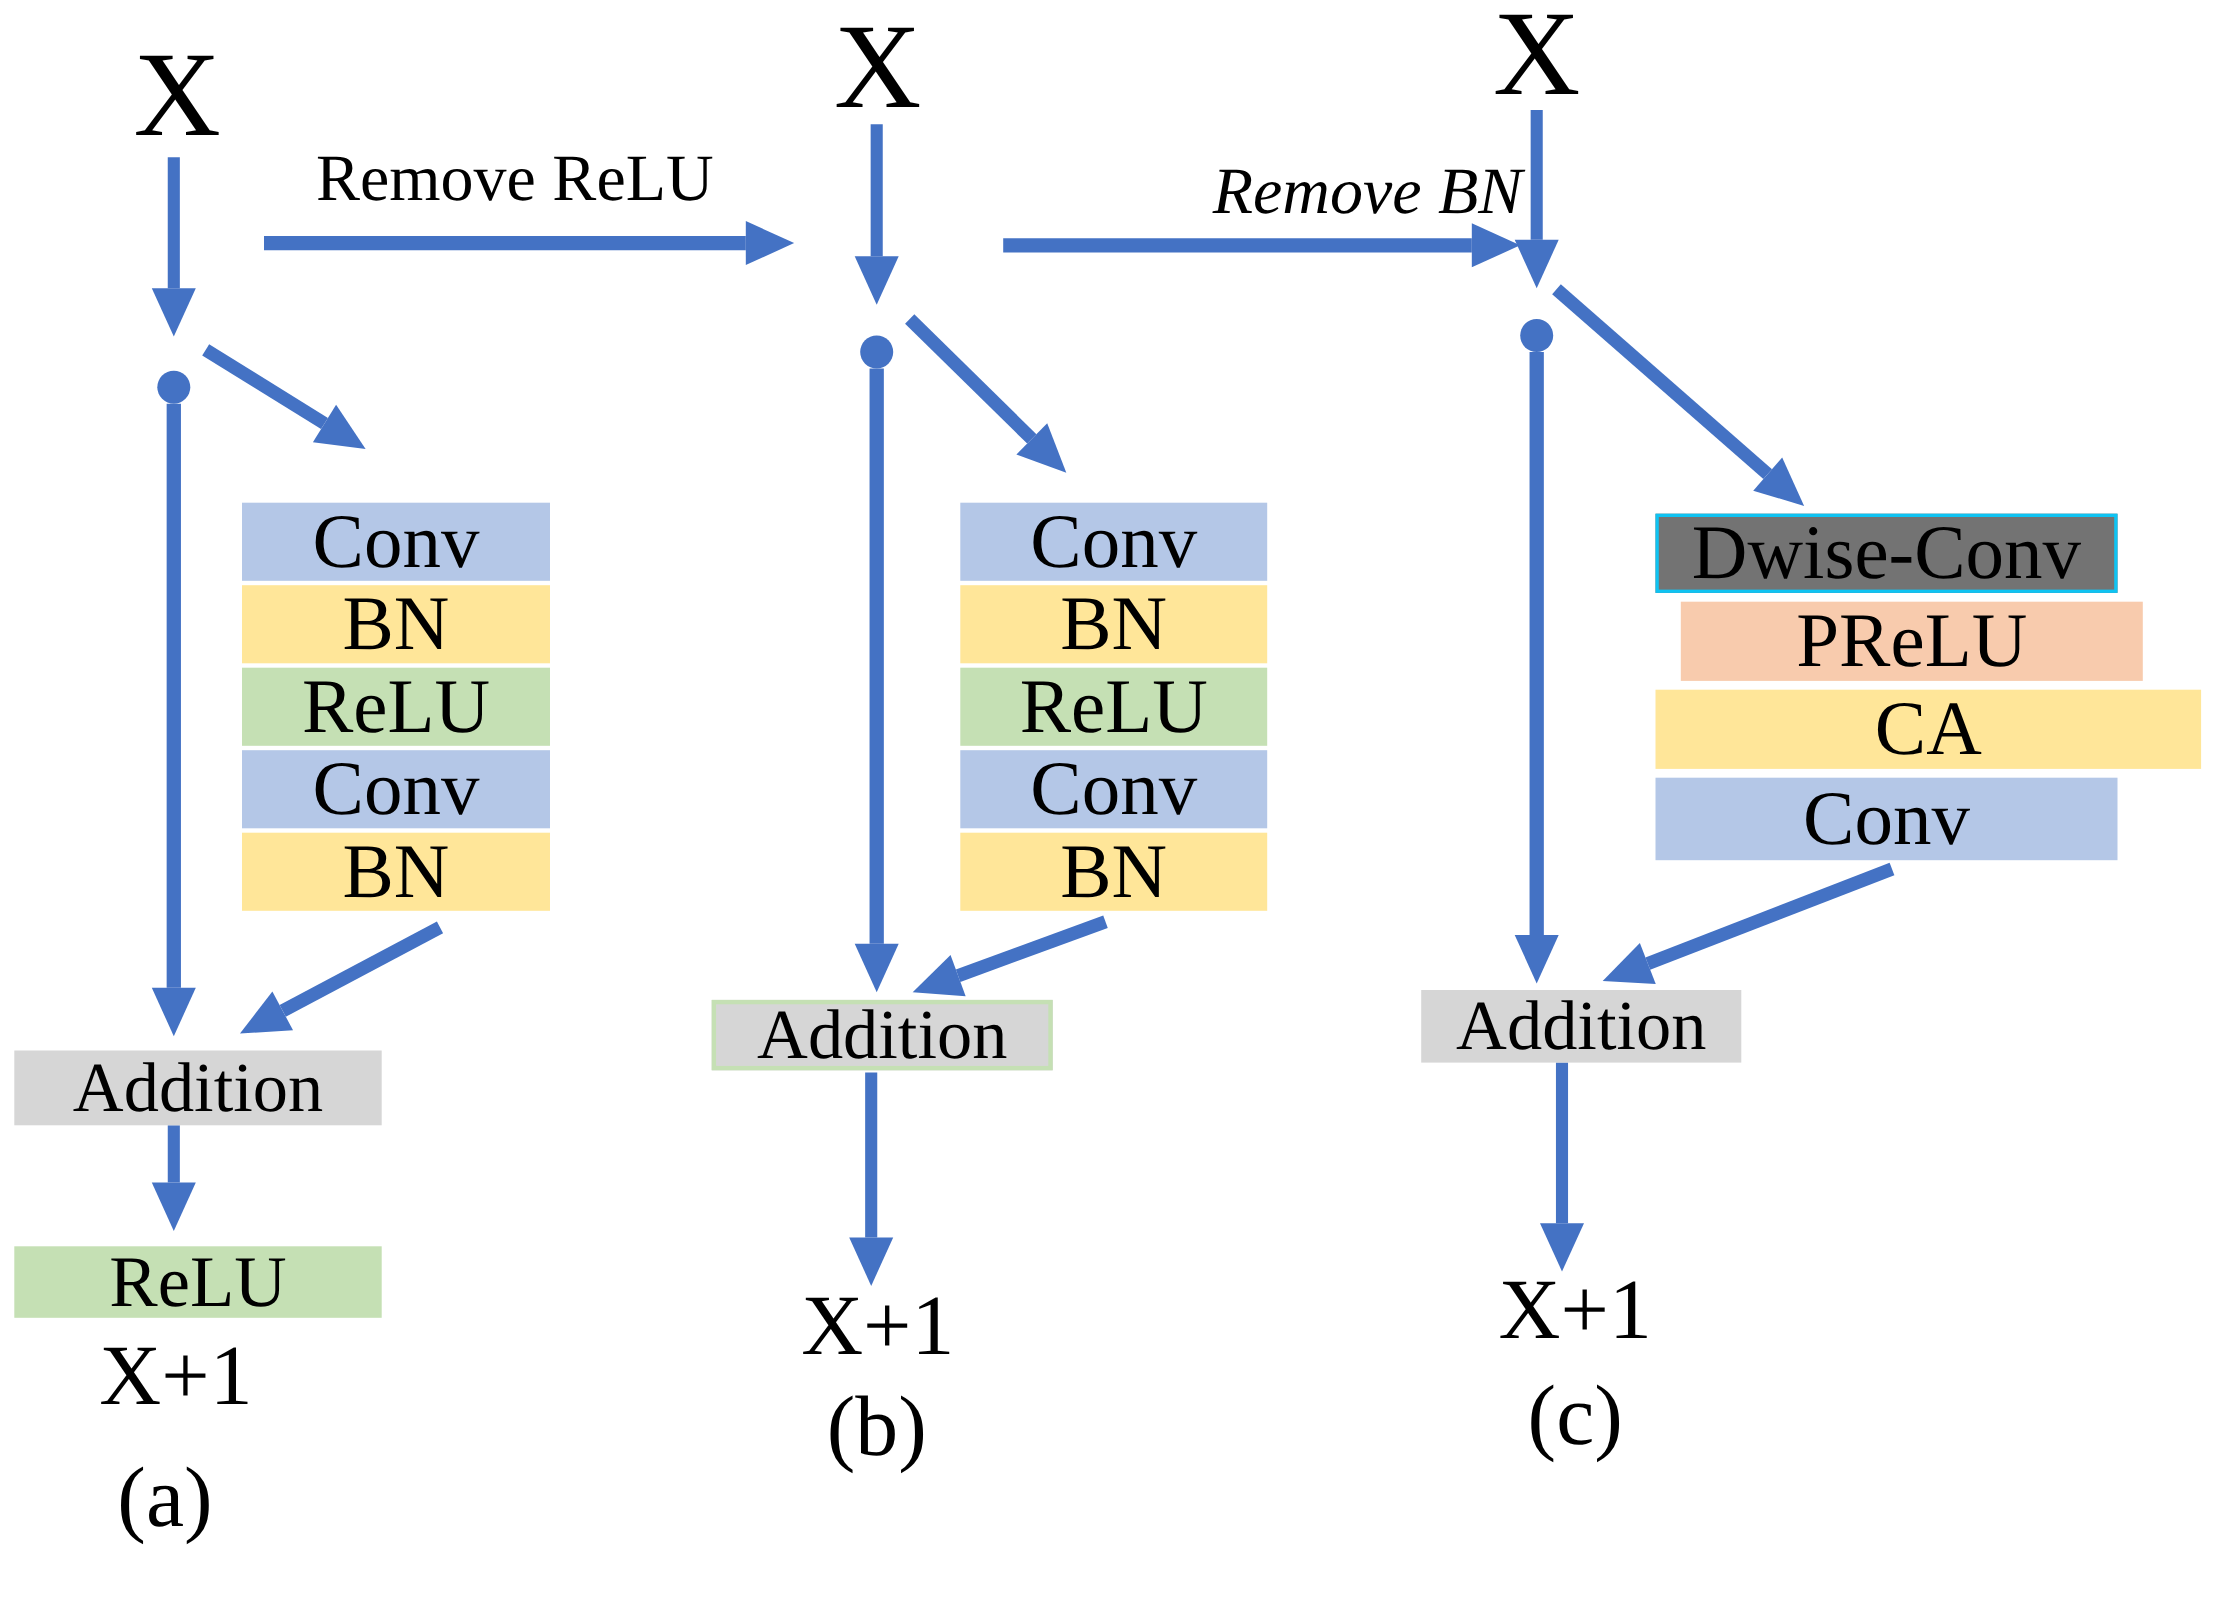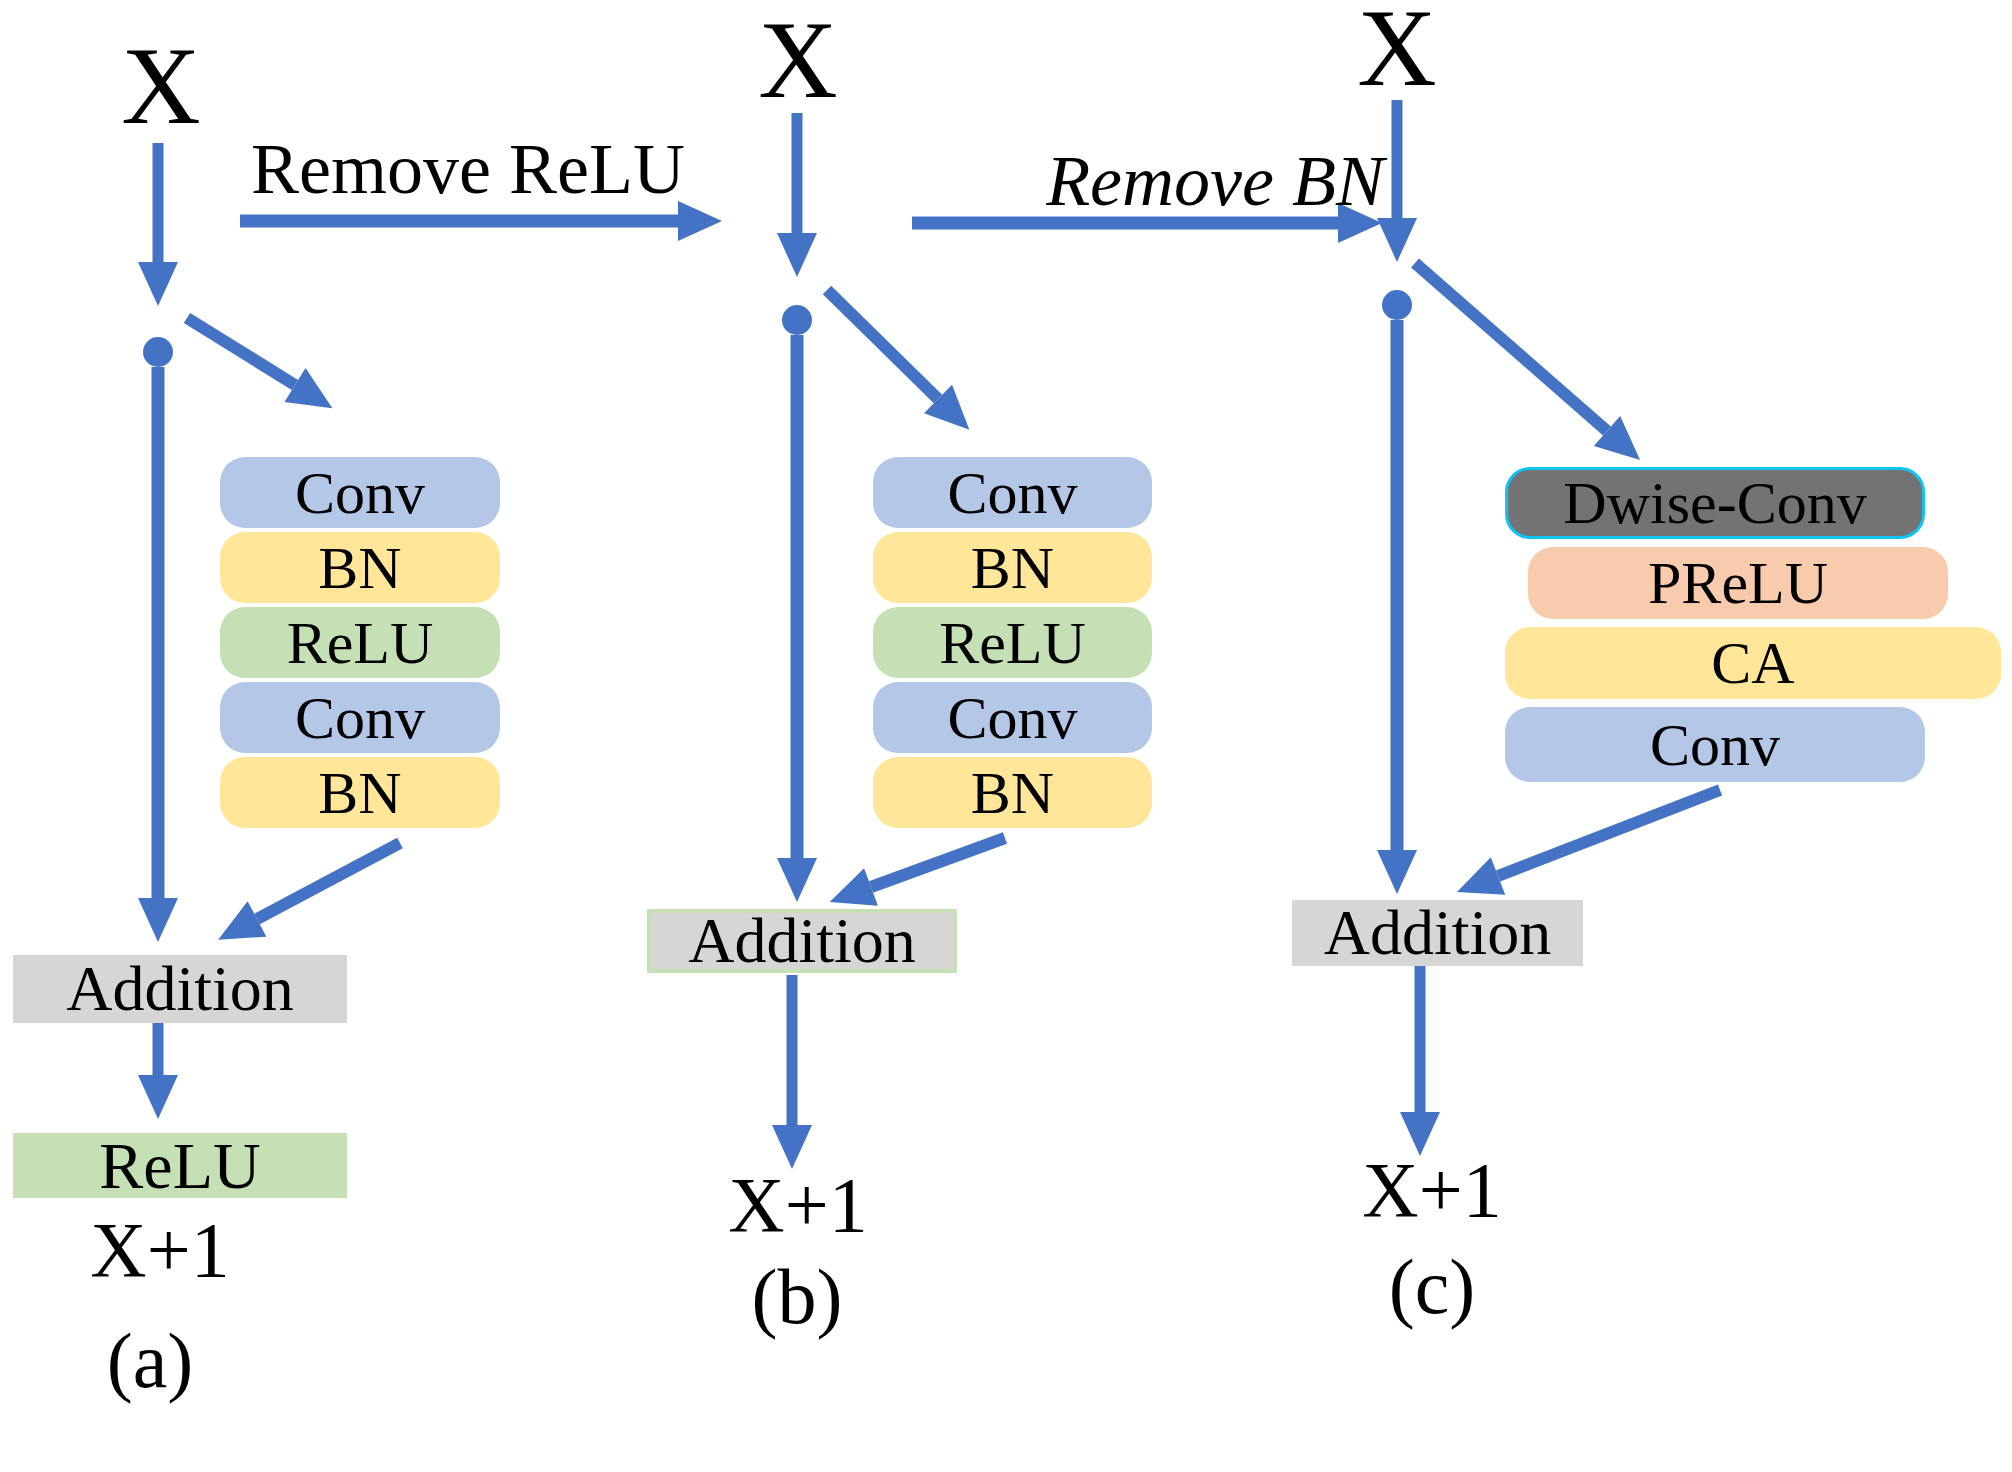--- a/index.html
+++ b/index.html
@@ -15,27 +15,27 @@
   svg.wires{position:absolute;left:0;top:0;pointer-events:none;}
   svg.wires line{stroke:var(--arrow);}
   svg.wires circle{fill:var(--arrow);}
   #ah path{fill:var(--arrow);}
   .box{
     position:absolute;
     display:flex;align-items:center;justify-content:center;
     text-align:center;
     line-height:1;
   }
-  .layer{font-size:60px;border-radius:25px;}
+  .layer{font-size:70px;}
   .layer-dwise{border:3px solid var(--cyan_border);box-sizing:border-box;}
   .addition{font-size:64px;background:var(--gray);}
   .addition-b{border:4px solid var(--green);box-sizing:border-box;}
   .post-act{font-size:66px;background:var(--green);}
   .big-x{font-size:110px;width:200px;justify-content:center;}
-  .transition-label{font-size:72px;white-space:nowrap;}
+  .transition-label{font-size:60px;white-space:nowrap;}
   .output-label{font-size:78px;}
   .caption{font-size:78px;}
 </style>
 </head>
 <body>
 
 <div class="canvas">
 
   <svg class="wires" width="2012" height="1472" viewBox="0 0 2012 1472">
     <defs>

